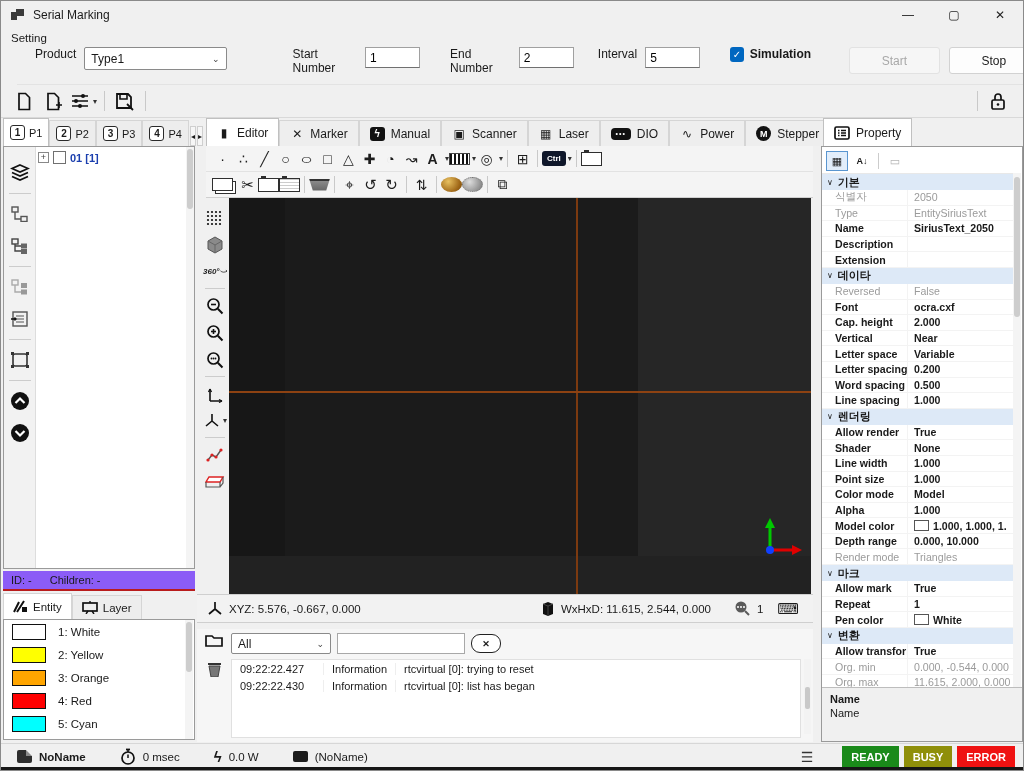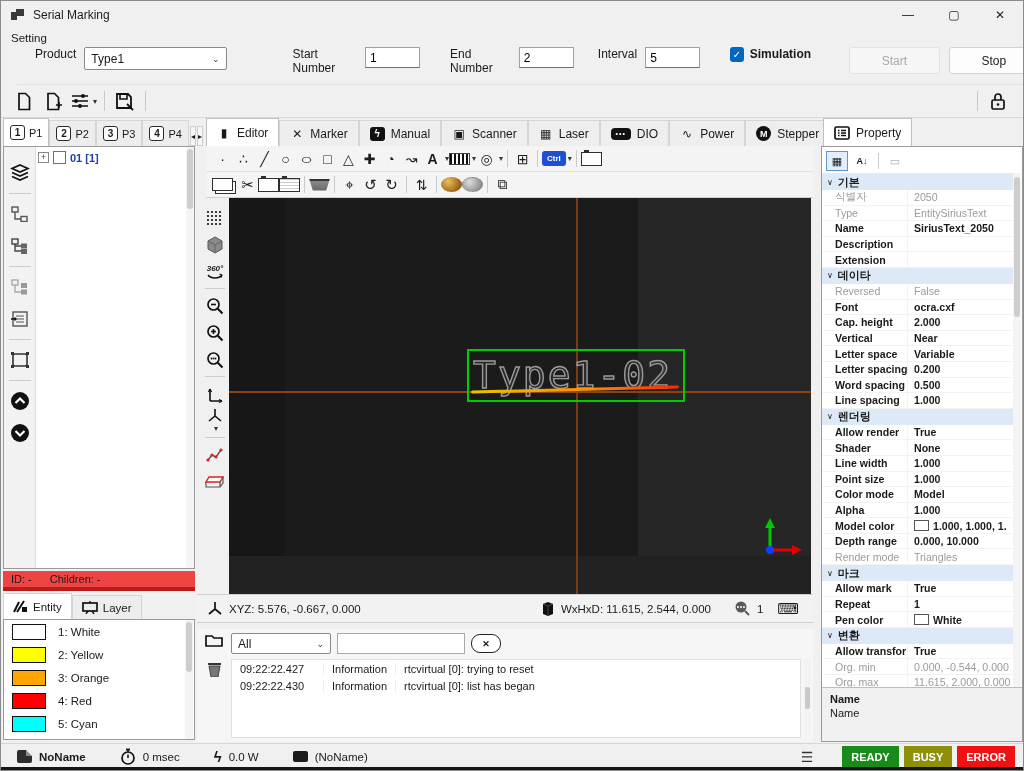--- a/index.html
+++ b/index.html
@@ -53,21 +53,21 @@
   .treearea{flex:1;padding:4px 2px;position:relative}
   .troot{display:flex;align-items:center;gap:4px;font-size:11px}
   .expbox{width:11px;height:11px;border:1px solid #888;background:#fff;font-size:9px;line-height:9px;
           display:flex;align-items:center;justify-content:center;color:#444}
   .tchk{width:13px;height:13px;border:1px solid #707070;background:#fff}
   .tlabel{color:#1b3fae;font-weight:bold}
   .vscroll{position:absolute;right:0;top:0;width:8px;height:100%;background:#f4f4f4}
   .vscroll i{position:absolute;left:1px;width:6px;background:#cdcdcd;border-radius:3px}
   
   .idbar{top:570px;left:2px;width:192px;height:20px;display:flex;align-items:center;gap:18px;
-         padding-left:8px;font-size:11px;border-bottom:4px solid #b91c1c;background:#ef4444}
+         padding-left:8px;font-size:11px;border-bottom:2px solid #b91c1c;background:#8b5cf6}
   .paltabs{top:592px;left:2px;width:192px;height:26px;display:flex;align-items:flex-end}
   .paltab{height:24px;display:flex;align-items:center;gap:5px;padding:0 9px;background:#ededed;
           border:1px solid #d5d5d5;border-bottom:none;font-size:11.5px}
   .paltab.active{background:#fff;height:26px}
   .palette{top:618px;left:2px;width:192px;height:121px;background:#fff;border:1px solid #9a9a9a;overflow:hidden;position:relative}
   .palrow{height:23px;display:flex;align-items:center;gap:12px;padding-left:8px;font-size:11.5px}
   .csw{width:34px;height:16px;border:1px solid #111}
   
   .maintabs{top:117px;left:205px;height:28px;display:flex;align-items:flex-end}
   .mtab{height:26px;display:flex;align-items:center;gap:6px;padding:0 10px;background:#eeeeee;
@@ -79,33 +79,33 @@
   .dio-chip{background:#111;color:#fff;border-radius:4px;width:20px;height:12px;font-size:7px;letter-spacing:1px}
   .drawbar{left:205px;width:607px;height:26px;display:flex;align-items:center;padding-left:6px;background:#f4f4f4}
   .drawbar1{top:145px;border-bottom:1px solid #e2e2e2}
   .drawbar2{top:171px;border-bottom:1px solid #cfcfcf}
   .dtool{min-width:21px;height:21px;display:inline-flex;align-items:center;justify-content:center;font-size:14px;color:#1d1d1d}
   .dtool.bold{font-weight:bold}
   .dtool.big{font-size:15px}
   .dtool.stretch{transform:scaleX(1.45)}
   .dsep{width:1px;height:17px;background:#c9c9c9;margin:0 4px}
   .i-barcode{width:17px;height:12px;background:repeating-linear-gradient(90deg,#111 0 2px,#fff 2px 4px);border:1px solid #444}
-  .i-ctrl{background:#1d4ed8;color:#fff;border-radius:3px;font-size:8px;font-weight:bold;padding:2px 5px;min-width:0;height:15px}
+  .i-ctrl{background:#0f172a;color:#fff;border-radius:3px;font-size:8px;font-weight:bold;padding:2px 5px;min-width:0;height:15px}
   .i-copy{width:11px;height:13px;border:1.5px solid #2e2e2e;background:#fff;box-shadow:3px 3px 0 -1px #fff,3px 3px 0 0 #2e2e2e;margin-right:4px}
   .i-clipb{width:12px;height:14px;border:1.5px solid #2e2e2e;background:#fff;position:relative}
   .i-clipb::before{content:"";position:absolute;top:-3px;left:2px;width:5px;height:3px;background:#2e2e2e}
   .i-clipb.grid{background:repeating-linear-gradient(0deg,#fff 0 2px,#ccc 2px 3px)}
   .i-trash{width:13px;height:12px;border-top:2.5px solid #333;background:linear-gradient(#8a8a8a,#666);
            clip-path:polygon(0 0,100% 0,82% 100%,18% 100%)}
   .i-sphere-gold{width:15px;height:15px;border-radius:50%;background:radial-gradient(circle at 35% 30%,#e8c060,#a06818 65%,#6a4208)}
   .i-sphere-gray{width:15px;height:15px;border-radius:50%;border:1px dotted #777;
                  background:radial-gradient(circle at 35% 30%,#ddd,#9a9a9a 65%,#787878)}
   
   .ctools{top:197px;left:200px;width:28px;height:396px;background:#f0f0f0;display:flex;flex-direction:column;align-items:center;padding-top:6px}
-  .ctool{width:24px;height:27px;display:flex;flex-direction:column;align-items:center;justify-content:center;font-size:13px;color:#222}
+  .ctool{width:24px;height:27px;display:flex;align-items:center;justify-content:center;font-size:13px;color:#222}
   .csep{width:20px;height:1px;background:#ccc;margin:3px 0}
   .t360{font-size:8px;font-weight:bold;font-style:italic}
   .canvas{top:197px;left:228px;width:582px;height:396px;background:#1b1b1b;overflow:hidden}
   .band-l{left:0;top:0;width:56px;height:100%;background:#171717}
   .band-r{left:409px;top:0;width:173px;height:100%;background:#262626}
   .band-b{left:0;top:358px;width:100%;height:38px;background:#222222}
   .ch-v{left:347px;top:0;width:2px;height:100%;background:#7c3a10}
   .ch-h{left:0;top:193px;width:100%;height:2px;background:#8d4212}
   .selbox{left:238px;top:151px;width:218px;height:53px;border:2px solid #00cc00;position:absolute}
   .enttext{position:absolute;left:4px;top:2px;font-family:"DejaVu Sans Mono",monospace;font-size:38px;
@@ -575,24 +575,20 @@
       </svg>
   </span>
 </div>
 
 <div class="abs canvas">
   <div class="abs band-l"></div>
   <div class="abs band-r"></div>
   <div class="abs band-b"></div>
   <div class="abs ch-v"></div>
   <div class="abs ch-h"></div>
-  <div class="selbox">
-    <span class="enttext">Type1-02</span>
-    <span class="laser"></span>
-  </div>
   <div class="triad">
     <svg width="48" height="48" viewBox="0 0 48 48">
       <line x1="14" y1="34" x2="14" y2="10" stroke="#00c800" stroke-width="3"></line>
       <polygon points="14,2 9,12 19,12" fill="#00c800"></polygon>
       <line x1="14" y1="34" x2="38" y2="34" stroke="#e00000" stroke-width="3"></line>
       <polygon points="46,34 36,29 36,39" fill="#e00000"></polygon>
       <circle cx="14" cy="34" r="4" fill="#1040ff"></circle>
     </svg>
   </div>
 </div>

